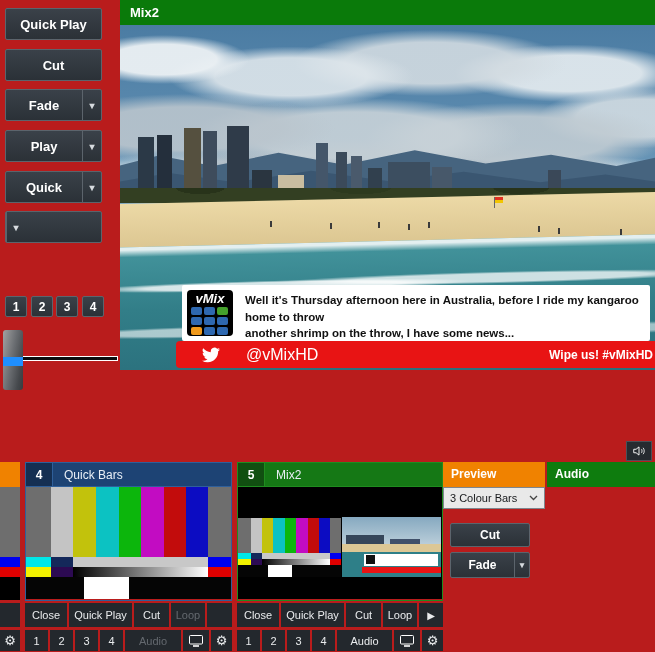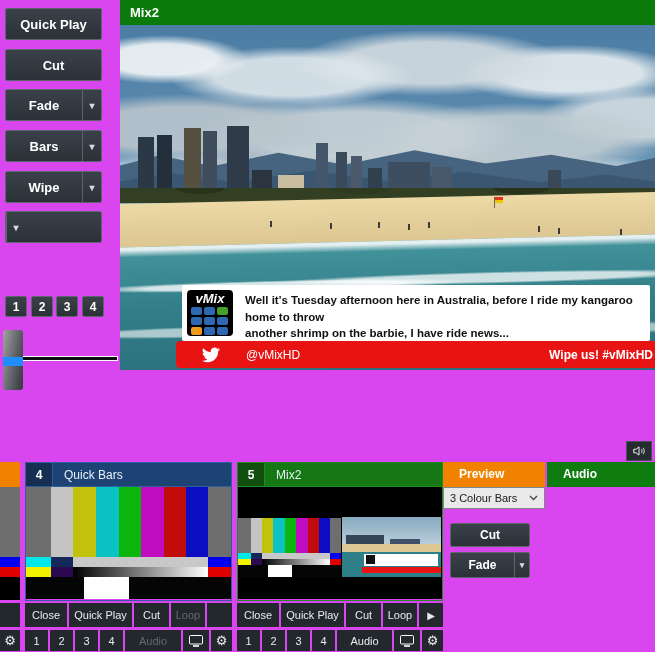--- a/index.html
+++ b/index.html
@@ -1,17 +1,17 @@
 <!DOCTYPE html>
 <html><head>
 <meta charset="utf-8">
 <style>
   html,body{margin:0;padding:0;background:#15181b;}
   *{box-sizing:border-box;font-family:"Liberation Sans",sans-serif;}
-  .app{position:relative;width:655px;height:652px;background:#d946ef;overflow:hidden;}
+  .app{position:relative;width:655px;height:652px;background:#b91c1c;overflow:hidden;}
 
   
   .tbtn{position:absolute;left:5px;width:97px;height:32px;
     background:linear-gradient(#3a4149,#2b3137);
     border:1px solid #5c646c;border-radius:2px;color:#fff;
     font-weight:bold;font-size:13px;display:flex;align-items:stretch;cursor:default;}
   .tbtn .lbl{flex:1;display:flex;align-items:center;justify-content:center;}
   .tbtn .arrow-seg{width:19px;border-left:1px solid #5c646c;display:flex;
     align-items:center;justify-content:center;font-size:10px;color:#d7dbdf;}
   .numbtn{position:absolute;width:22px;height:21px;top:296px;
@@ -76,21 +76,21 @@
   .vmix-logo .wordmark{position:absolute;top:1px;left:0;right:0;text-align:center;
     color:#fff;font-weight:bold;font-style:italic;font-size:13px;}
   .vmix-grid{position:absolute;left:4px;top:17px;display:grid;grid-template-columns:repeat(3,11px);
     grid-auto-rows:8px;gap:2px;}
   .vmix-grid div{border-radius:2px;background:#2e68b0;}
   .vmix-grid .g{background:#44a02c;} .vmix-grid .o{background:#f09a1c;}
   .ticker-text{padding:7px 4px 0 12px;color:#111;font-weight:bold;font-size:11.5px;line-height:1.45;}
   .ticker-bar{position:absolute;left:56px;top:316px;right:-6px;height:27px;background:#e81414;
     border-radius:4px;display:flex;align-items:center;}
   .ticker-bar .bird{margin-left:26px;flex:none;display:flex;}
-  .ticker-bar .handle{margin-left:26px;color:#fff;font-size:12px;}
+  .ticker-bar .handle{margin-left:26px;color:#fff;font-size:16px;}
   .ticker-bar .cta{position:absolute;right:8px;color:#fff;font-weight:bold;font-size:12px;white-space:nowrap;}
 
   
   .spk-btn{position:absolute;left:626px;top:441px;width:26px;height:20px;background:#262b30;
     border:1px solid #4a5158;display:flex;align-items:center;justify-content:center;}
 
   
   .inpanel{position:absolute;top:462px;height:139px;border:1px solid;}
   .inpanel .hdr{height:24px;display:flex;align-items:center;border-bottom:1px solid;}
   .inpanel .numbox{width:27px;align-self:stretch;display:flex;align-items:center;justify-content:center;
@@ -112,21 +112,21 @@
   .cb-bottom .white-sq{position:absolute;background:#fff;top:0;bottom:0;}
 
   
   .ctl-row{position:absolute;display:flex;gap:2px;}
   .cell{background:#23282d;color:#e9ebed;font-size:11px;display:flex;align-items:center;
     justify-content:center;white-space:nowrap;}
   .cell.dim{color:#64696f;}
 
   
   .mxhdr{position:absolute;top:462px;height:25px;color:#fff;font-weight:bold;font-size:12px;
-    line-height:25px;padding-left:16px;}
+    line-height:25px;padding-left:8px;}
   .dropdown{position:absolute;top:487px;height:22px;background:#e9e9e9;border:1px solid #7e868e;
     color:#17191c;font-size:11px;display:flex;align-items:center;padding:0 6px;justify-content:space-between;}
   .mixbtn{position:absolute;left:450px;width:80px;background:linear-gradient(#3a4149,#2b3137);
     border:1px solid #5c646c;border-radius:2px;color:#fff;font-weight:bold;font-size:12px;
     display:flex;align-items:stretch;}
   .mixbtn .lbl{flex:1;display:flex;align-items:center;justify-content:center;}
   .mixbtn .arrow-seg{width:15px;border-left:1px solid #5c646c;display:flex;align-items:center;
     justify-content:center;font-size:9px;color:#d7dbdf;}
 
   .gearcell{font-size:13px;line-height:1;}
@@ -141,25 +141,25 @@
       <span class="lbl">Quick Play</span>
     </div>
   <div class="tbtn" style="top:49px">
       <span class="lbl">Cut</span>
     </div>
   <div class="tbtn" style="top:89px">
     <span class="lbl">Fade</span>
     <span class="arrow-seg">▾</span>
   </div>
   <div class="tbtn" style="top:130px">
-    <span class="lbl">Bars</span>
+    <span class="lbl">Play</span>
     <span class="arrow-seg">▾</span>
   </div>
   <div class="tbtn" style="top:171px">
-    <span class="lbl">Wipe</span>
+    <span class="lbl">Quick</span>
     <span class="arrow-seg">▾</span>
   </div>
   <div class="tbtn" style="top:211px">
     <span class="arrow-seg">▾</span>
   </div>
 
   <div class="numbtn" style="left:5px">1</div>
   <div class="numbtn" style="left:31px">2</div>
   <div class="numbtn" style="left:56px">3</div>
   <div class="numbtn" style="left:82px">4</div>
@@ -216,22 +216,22 @@
               <div class="g"></div>
             <div></div>
               <div></div>
               <div></div>
             <div class="o"></div>
               <div></div>
               <div></div>
           </div>
         </div>
         <div class="ticker-text">
-          <div>Well it's Tuesday afternoon here in Australia, before I ride my kangaroo home to throw</div>
-          <div>another shrimp on the barbie, I have ride news...</div>
+          <div>Well it's Thursday afternoon here in Australia, before I ride my kangaroo home to throw</div>
+          <div>another shrimp on the throw, I have some news...</div>
         </div>
       </div>
       <div class="ticker-bar">
         <span class="bird">
           <svg viewBox="0 0 24 24" width="18" height="18" fill="#ffffff">
               <path d="M23.95 4.57a10 10 0 0 1-2.82.77 4.96 4.96 0 0 0 2.16-2.72c-.95.55-2 .96-3.12 1.18a4.92 4.92 0 0 0-8.38 4.48A13.94 13.94 0 0 1 1.64 3.16a4.92 4.92 0 0 0 1.52 6.57 4.9 4.9 0 0 1-2.23-.61v.06a4.92 4.92 0 0 0 3.95 4.83 4.96 4.96 0 0 1-2.21.08 4.93 4.93 0 0 0 4.6 3.42A9.87 9.87 0 0 1 0 19.54a13.9 13.9 0 0 0 7.55 2.21c9.06 0 14.01-7.5 14.01-14 0-.21 0-.42-.02-.63a10 10 0 0 0 2.41-2.55z"></path>
             </svg>
         </span>
         <span class="handle">@vMixHD</span>
         <span class="cta">Wipe us! #vMixHD</span>

